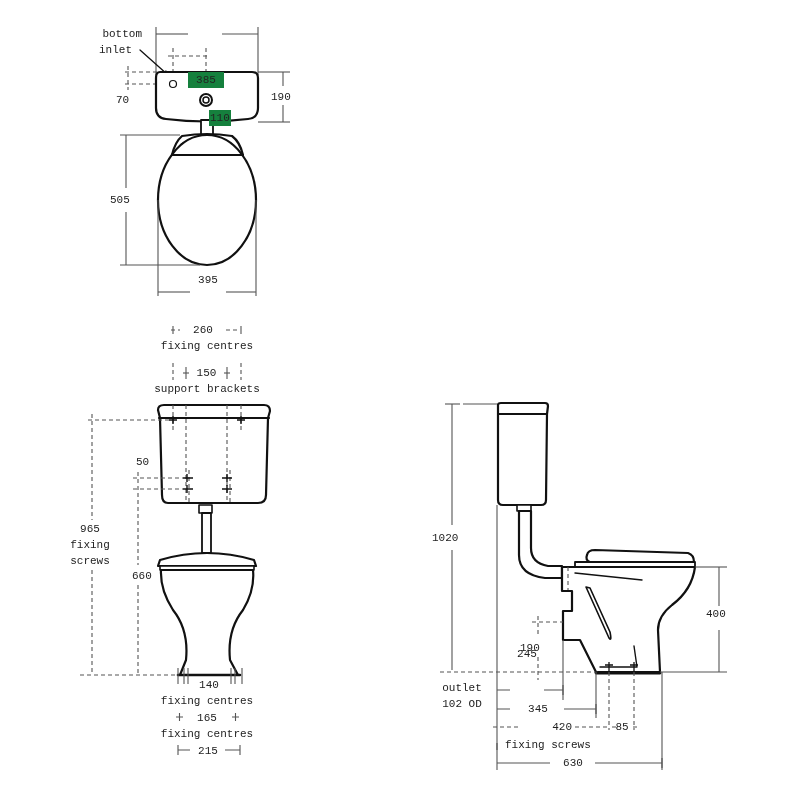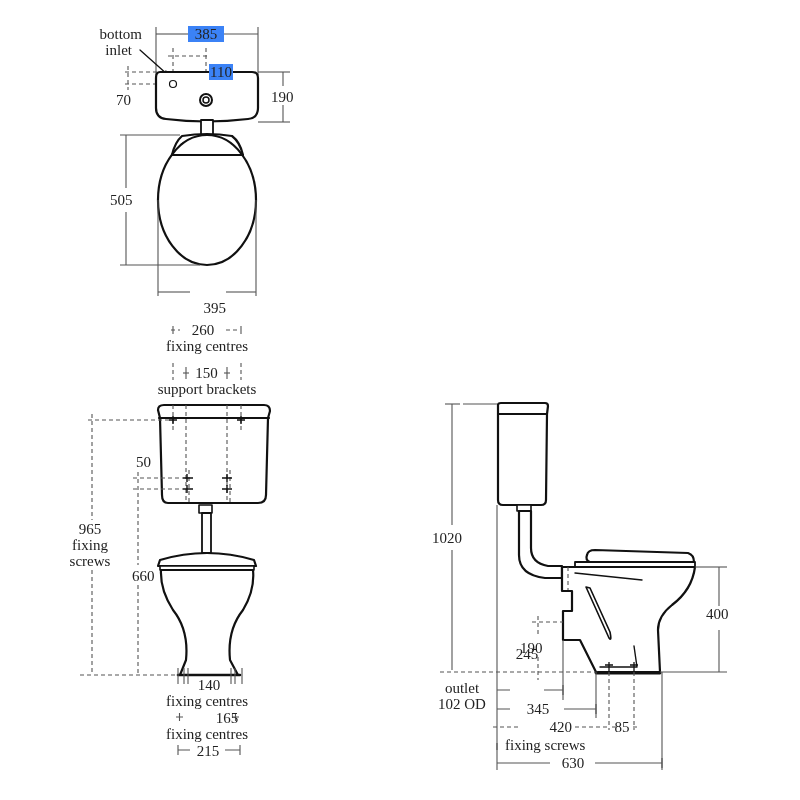--- a/index.html
+++ b/index.html
@@ -1,22 +1,22 @@
 <!DOCTYPE html>
 <html><head>
   <meta charset="utf-8">
   <style>
     html, body { margin: 0; padding: 0; background: #ffffff; }
     body { width: 800px; height: 800px; overflow: hidden; }
     #stage { position: relative; width: 800px; height: 800px; }
     svg { position: absolute; left: 0; top: 0; }
-    .lbl { position: absolute; font-family: Liberation Serif, serif; font-size: 15px; color: #222; line-height: 16px; white-space: nowrap; }
+    .lbl { position: absolute; font-family: Liberation Mono, monospace; font-size: 11px; color: #222; line-height: 16px; white-space: nowrap; }
     .c { text-align: center; }
     .r { text-align: right; }
-    .bg { background: #3b82f6; padding: 0 1px; }
+    .bg { background: #15803d; padding: 0 1px; margin-top: 46px; }
   </style>
 </head>
 <body>
 
 <div id="stage">
 <svg width="800" height="800" viewBox="0 0 800 800">
   <defs>
     <style>
       .o { fill: #fff; stroke: #111; stroke-width: 2.2; stroke-linejoin: round; }
       .on { fill: none; stroke: #111; stroke-width: 2.2; stroke-linejoin: round; stroke-linecap: round; }
@@ -204,34 +204,34 @@
   </g>
 </svg>
 
 <div class="lbl r" style="left:70px;top:26px;width:72px;">bottom</div>
 <div class="lbl r" style="left:70px;top:42px;width:62px;">inlet</div>
 <div class="lbl c bg" style="left:188px;top:26px;width:34px;">385</div>
 <div class="lbl bg" style="left:209px;top:64px;">110</div>
 <div class="lbl" style="left:116px;top:92px;text-align:center;">70</div>
 <div class="lbl" style="left:271px;top:89px;">190</div>
 <div class="lbl" style="left:110px;top:192px;">505</div>
-<div class="lbl c" style="left:190px;top:300px;width:36px;text-align:right;">395</div>
+<div class="lbl c" style="left:190px;top:272px;width:36px;">395</div>
 
 <div class="lbl c" style="left:180px;top:322px;width:46px;">260</div>
 <div class="lbl c" style="left:147px;top:338px;width:120px;">fixing centres</div>
 <div class="lbl c" style="left:189px;top:365px;width:35px;">150</div>
 <div class="lbl c" style="left:140px;top:381px;width:134px;">support brackets</div>
 <div class="lbl" style="left:136px;top:454px;text-align:center;">50</div>
 <div class="lbl c" style="left:62px;top:521px;width:56px;">965</div>
 <div class="lbl c" style="left:62px;top:537px;width:56px;">fixing</div>
 <div class="lbl c" style="left:62px;top:553px;width:56px;">screws</div>
 <div class="lbl" style="left:132px;top:568px;">660</div>
 <div class="lbl c" style="left:189px;top:677px;width:40px;">140</div>
 <div class="lbl c" style="left:147px;top:693px;width:120px;">fixing centres</div>
-<div class="lbl c" style="left:187px;top:710px;width:40px;margin-left:20px;">165</div>
+<div class="lbl c" style="left:187px;top:710px;width:40px;">165</div>
 <div class="lbl c" style="left:147px;top:726px;width:120px;">fixing centres</div>
 <div class="lbl c" style="left:190px;top:743px;width:36px;">215</div>
 
 <div class="lbl" style="left:432px;top:530px;">1020</div>
 <div class="lbl" style="left:706px;top:606px;">400</div>
 <div class="lbl" style="left:520px;top:640px;">190</div>
 <div class="lbl c" style="left:436px;top:680px;width:52px;">outlet</div>
 <div class="lbl c" style="left:432px;top:696px;width:60px;">102 OD</div>
 <div class="lbl c" style="left:511px;top:646px;width:32px;">245</div>
 <div class="lbl c" style="left:514px;top:701px;width:48px;">345</div>

